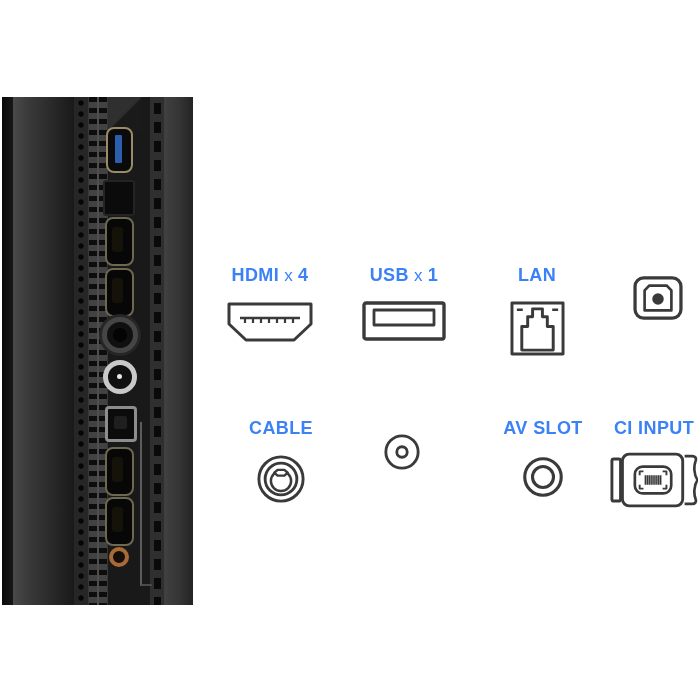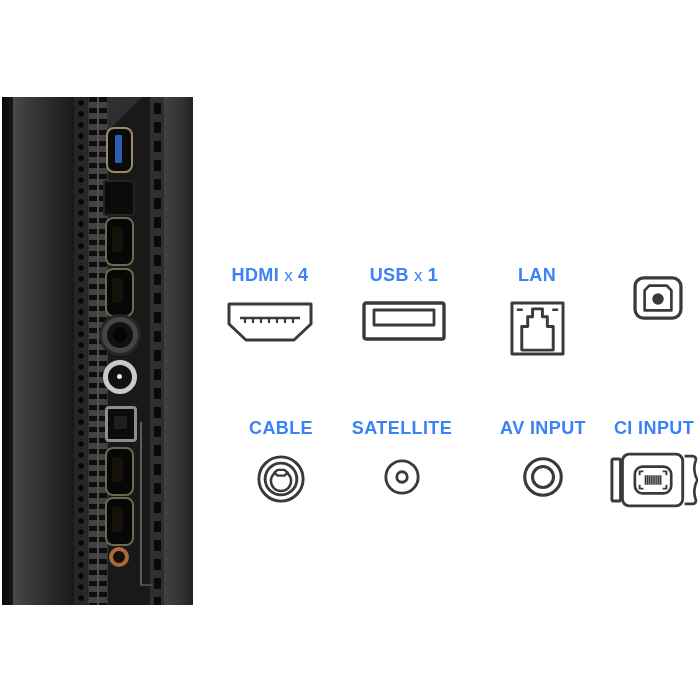--- a/index.html
+++ b/index.html
@@ -149,31 +149,30 @@
     <svg width="50" height="50" viewBox="0 0 52 52" stroke-width="3" stroke-linejoin="round">
       <circle cx="26" cy="26" r="23"></circle>
       <circle cx="26" cy="26" r="16.5"></circle>
       <circle cx="26" cy="28" r="10.5" stroke-width="2.6"></circle>
       <path d="M19,19.5 L22.5,16.5 H29.5 L33,19.5 L29.5,22.5 H22.5 Z" fill="#ffffff" stroke-width="2.4"></path>
     </svg>
   </div>
 </div>
 
 <div class="col row2" style="left:332px">
-  <div class="lbl"><span>SATELLITE</span><span class="mx"></span><span></span></div>
   <div class="ic" style="margin-top:17px">
     <svg width="38" height="38" viewBox="0 0 40 40" stroke-width="3" stroke-linejoin="round">
       <circle cx="20" cy="20" r="17"></circle>
       <circle cx="20" cy="20" r="5.5"></circle>
     </svg>
   </div>
 </div>
 
 <div class="col row2" style="left:473px">
-  <div class="lbl"><span>AV INPUT</span><span class="mx"></span><span></span></div>
+  <div class="lbl"><span>AV SLOT</span><span class="mx"></span><span></span></div>
   <div class="ic" style="margin-top:15px">
     <svg width="42" height="42" viewBox="0 0 46 46" stroke-width="3.4" stroke-linejoin="round">
       <circle cx="23" cy="23" r="20"></circle>
       <circle cx="23" cy="23" r="11.5"></circle>
     </svg>
   </div>
 </div>
 
 <div class="col row2" style="left:584px">
   <div class="lbl"><span>CI INPUT</span><span class="mx"></span><span></span></div>

